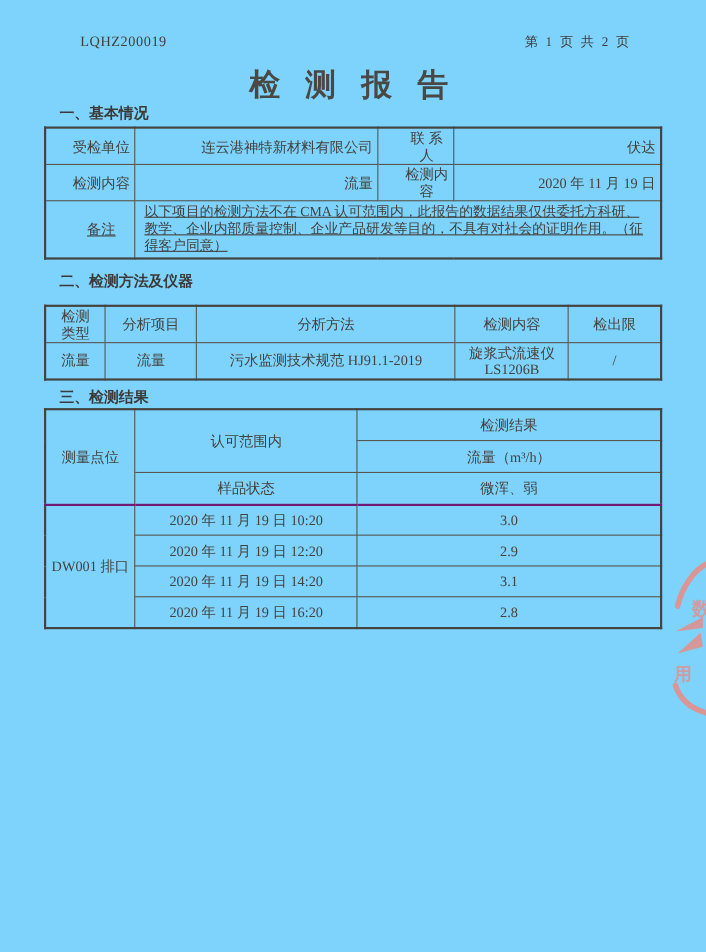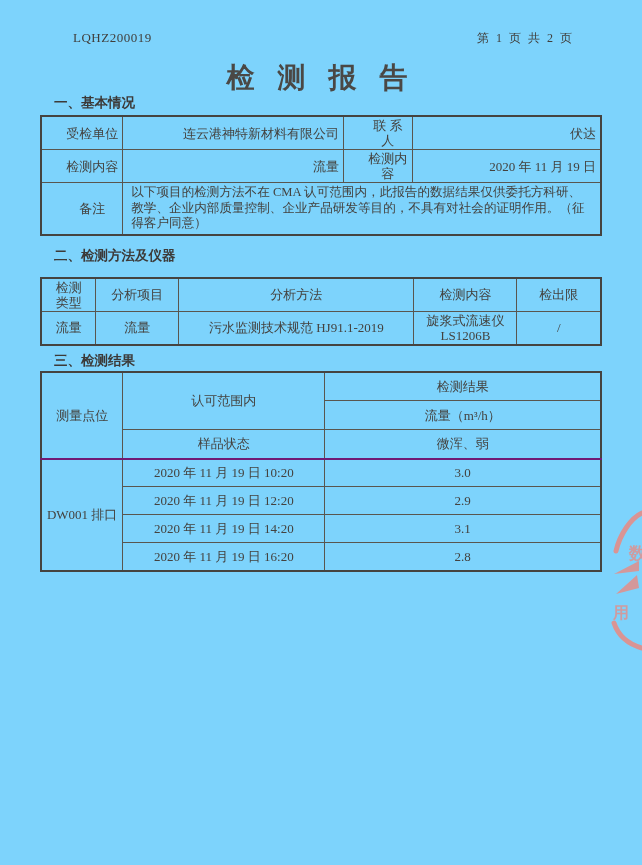--- a/index.html
+++ b/index.html
@@ -63,21 +63,21 @@
     text-align: center;
     vertical-align: middle;
     padding: 1px 4px;
     line-height: 15px;
   }
   .outer { border: 2px solid #454340; }
   
   .t1 { margin-top: 3px; }
   .t1 td { height: 22px; padding-left: 24px; }
   .t1 .val { text-align: right; padding-left: 10px; }
-  .t1 .remark-row td { height: 34px; }
+  .t1 .remark-row td { height: 34px; text-decoration: underline; }
   .t1 .remark-text {
     text-align: left;
     padding: 2px 8px;
     line-height: 15.5px;
     font-size: 12.6px;
   }
   
   .t2 { margin-top: 12px; }
   .t2 td { height: 33px; }
   .prewrap { white-space: pre-line; }

